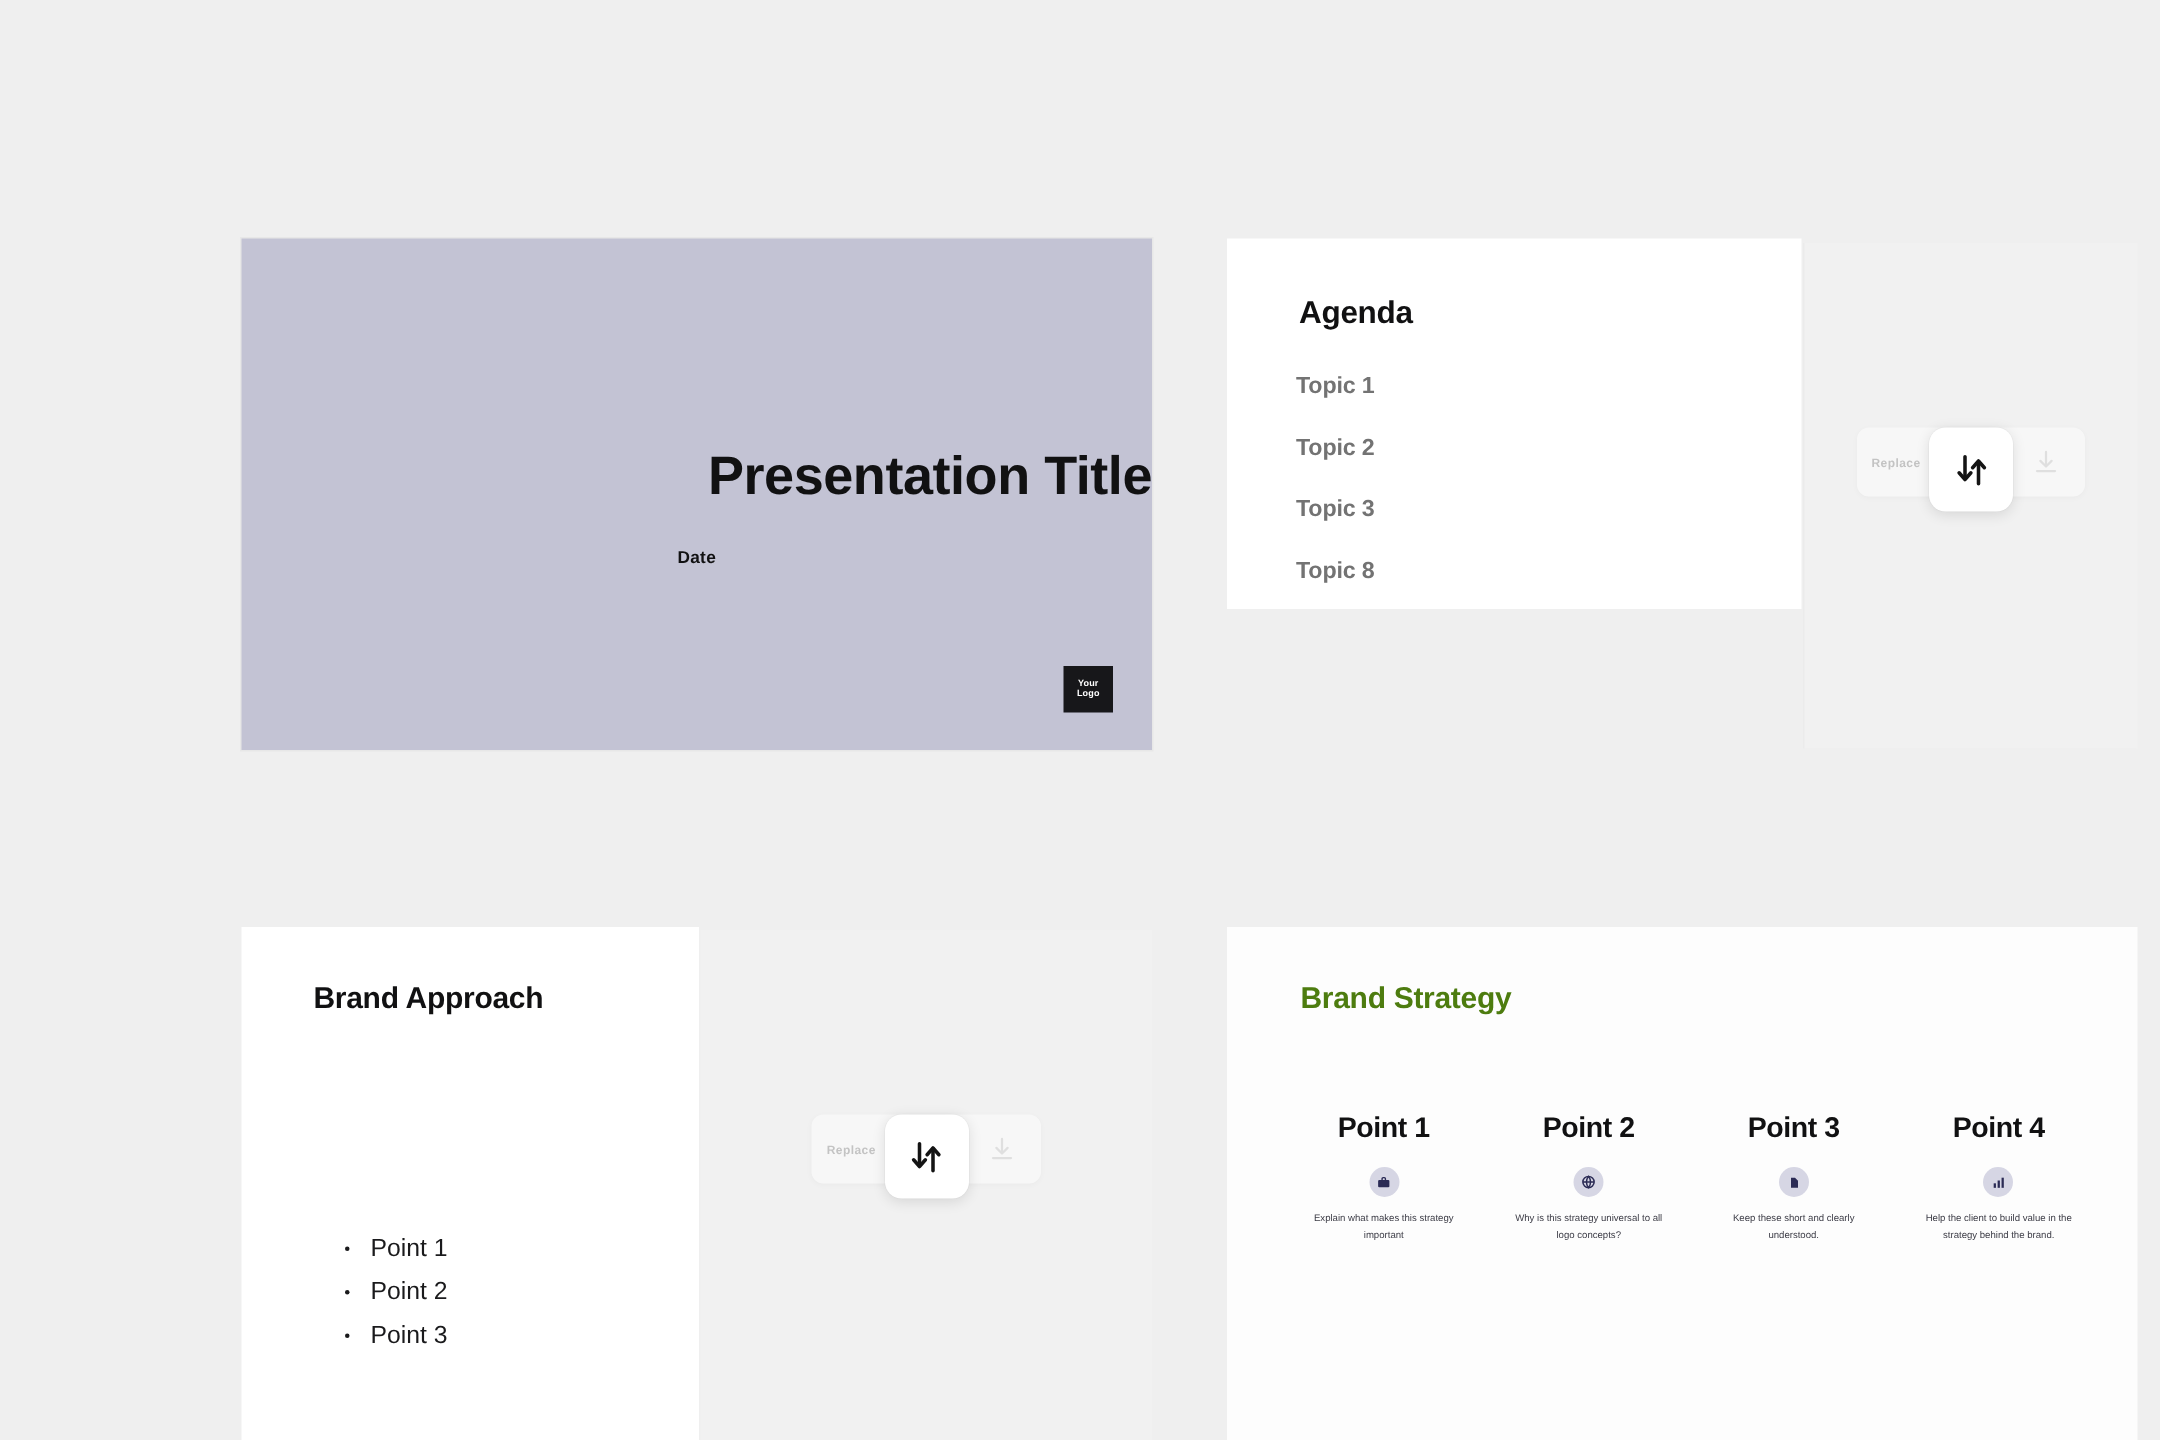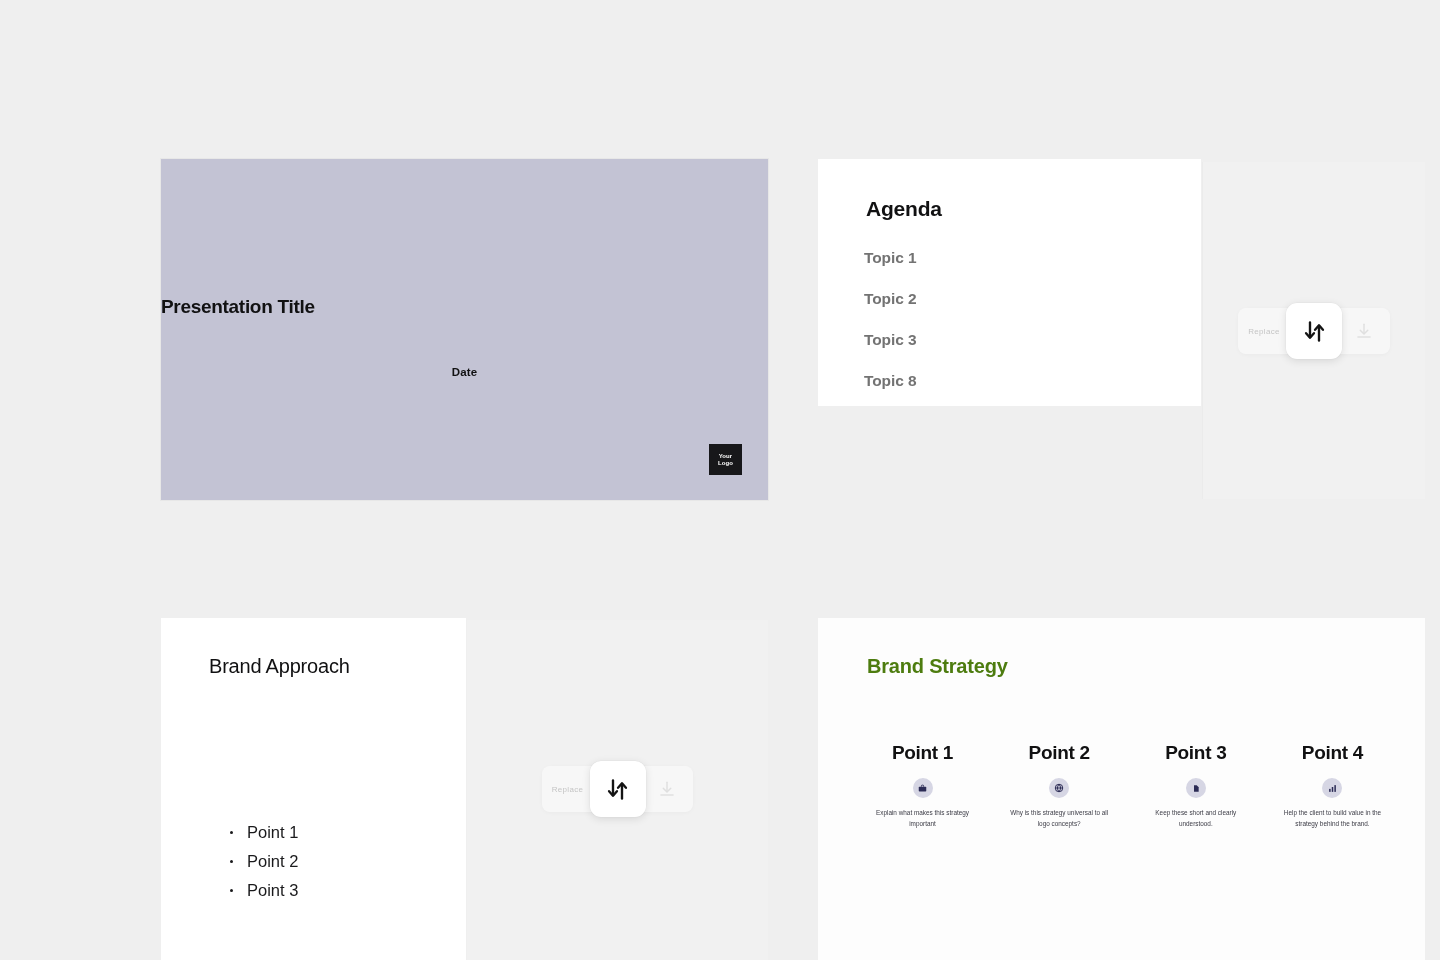--- a/index.html
+++ b/index.html
@@ -35,22 +35,22 @@
     width: 607px;
     height: 341px;
     background: #c3c3d4;
     box-shadow: 0 0 0 1px rgba(0,0,0,0.03);
   }
   .title-main {
     position: absolute;
     left: 0;
     right: 0;
     top: 137px;
-    text-align: left;
-    font-size: 19px;
+    text-align: right;
+    font-size: 36px;
     font-weight: 700;
     letter-spacing: -0.3px;
     color: #111112;
   }
   .title-date {
     position: absolute;
     left: 0;
     right: 0;
     top: 207px;
     text-align: center;
@@ -136,21 +136,21 @@
     top: 620px;
     width: 301px;
     height: 340px;
     background: #f1f1f1;
   }
   .approach-title {
     position: absolute;
     left: 48px;
     top: 37px;
     font-size: 20px;
-    font-weight: 400;
+    font-weight: 700;
     letter-spacing: -0.2px;
     color: #111112;
   }
   .approach-body {
     position: absolute;
     left: 45px;
     top: 97px;
     width: 200px;
     font-size: 16.5px;
     line-height: 28px;
@@ -232,22 +232,23 @@
     font-size: 6.4px;
     line-height: 10.5px;
     color: #3c3c46;
     padding: 0 14px;
   }
 
   
   .overlay {
     position: absolute;
     display: flex;
-    align-items: center;
+    align-items: flex-start;
     justify-content: center;
+    font-weight: bold;
   }
   .overlay-bar {
     position: absolute;
     display: flex;
     align-items: center;
     height: 46px;
     background: rgba(255,255,255,0.45);
     border-radius: 8px;
     padding: 0 4px;
     box-shadow: 0 1px 4px rgba(0,0,0,0.03);

